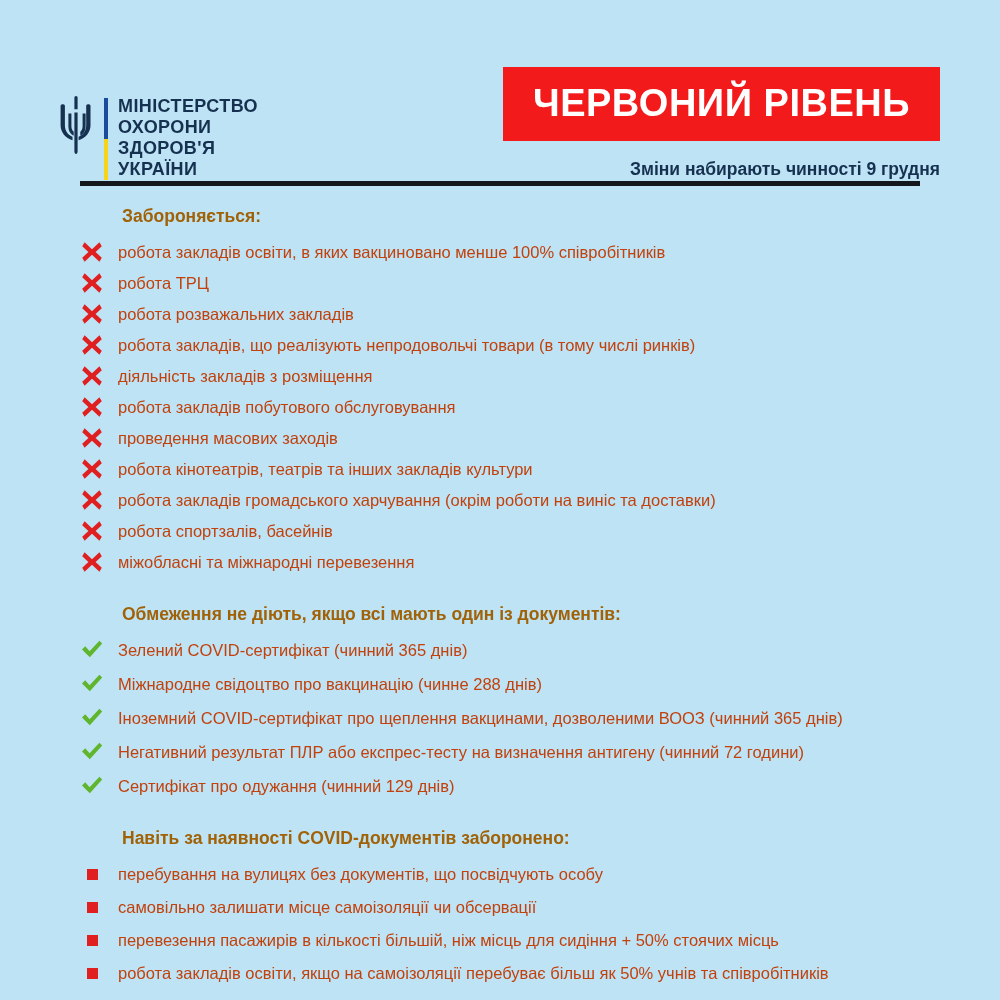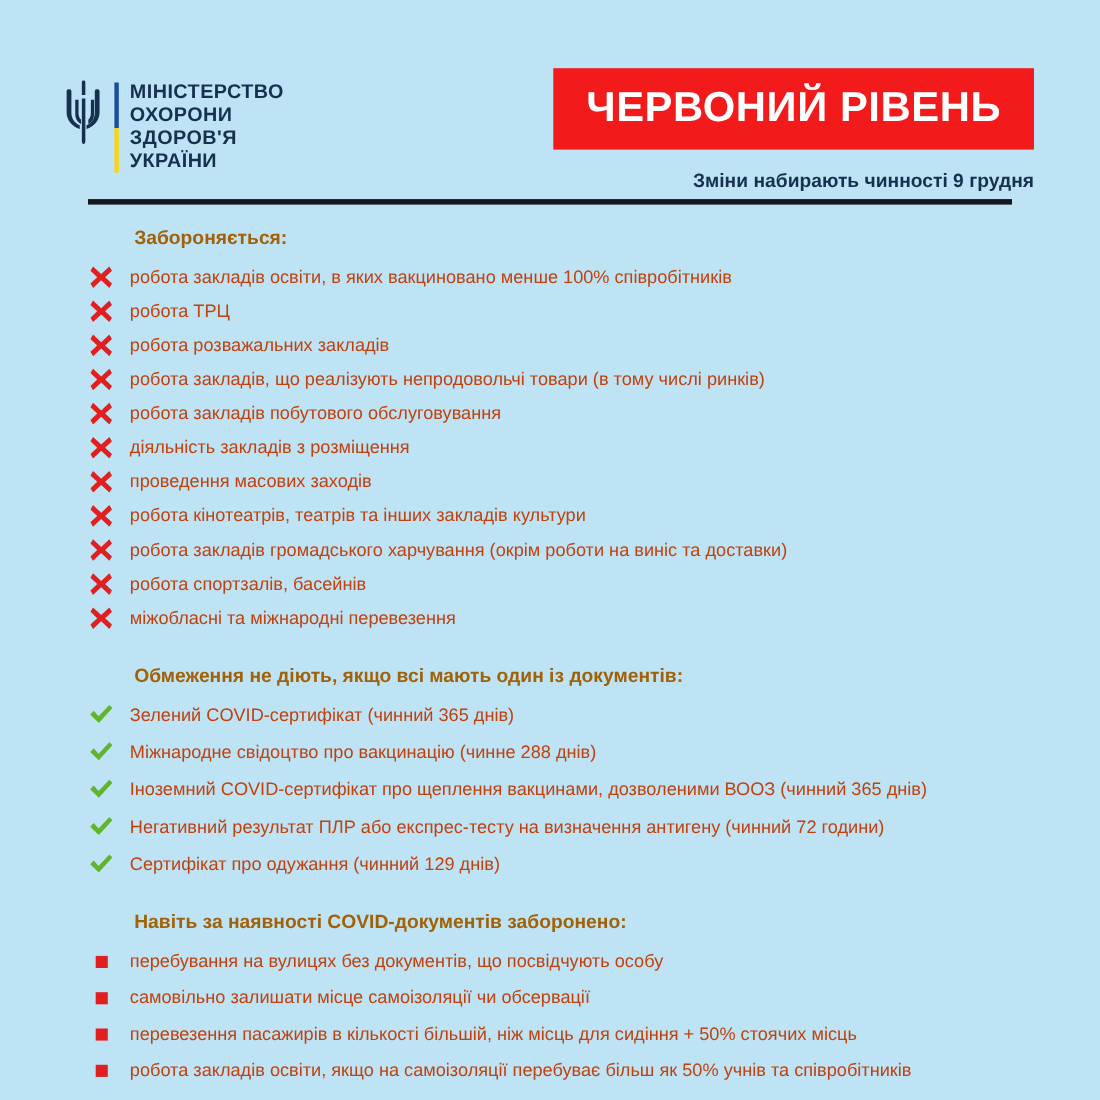--- a/index.html
+++ b/index.html
@@ -21,21 +21,21 @@
     height: 1000px;
     background: #bde3f5;
   }
 
   
   .header {
     position: relative;
     height: 180px;
     padding: 40px 60px 0 60px;
     display: flex;
-    align-items: center;
+    align-items: flex-end;
     justify-content: space-between;
   }
   .logo-block {
     display: flex;
     align-items: flex-start;
     gap: 10px;
     padding-top: 10px;
   }
   .trident {
     width: 34px;
@@ -217,29 +217,29 @@
               </svg>
           </span>
           <span class="itxt">робота закладів, що реалізують непродовольчі товари (в тому числі ринків)</span>
         </li>
         <li>
           <span class="marker">
             <svg class="ico-cross" viewBox="0 0 20 20">
                 <path d="M2.6 0.2 L10 7.2 L17.4 0.2 L19.8 4.2 L13.6 10 L19.8 15.8 L17.4 19.8 L10 12.8 L2.6 19.8 L0.2 15.8 L6.4 10 L0.2 4.2 Z" fill="#e02020"></path>
               </svg>
           </span>
+          <span class="itxt">діяльність закладів з розміщення</span>
+        </li>
+        <li>
+          <span class="marker">
+            <svg class="ico-cross" viewBox="0 0 20 20">
+                <path d="M2.6 0.2 L10 7.2 L17.4 0.2 L19.8 4.2 L13.6 10 L19.8 15.8 L17.4 19.8 L10 12.8 L2.6 19.8 L0.2 15.8 L6.4 10 L0.2 4.2 Z" fill="#e02020"></path>
+              </svg>
+          </span>
           <span class="itxt">робота закладів побутового обслуговування</span>
-        </li>
-        <li>
-          <span class="marker">
-            <svg class="ico-cross" viewBox="0 0 20 20">
-                <path d="M2.6 0.2 L10 7.2 L17.4 0.2 L19.8 4.2 L13.6 10 L19.8 15.8 L17.4 19.8 L10 12.8 L2.6 19.8 L0.2 15.8 L6.4 10 L0.2 4.2 Z" fill="#e02020"></path>
-              </svg>
-          </span>
-          <span class="itxt">діяльність закладів з розміщення</span>
         </li>
         <li>
           <span class="marker">
             <svg class="ico-cross" viewBox="0 0 20 20">
                 <path d="M2.6 0.2 L10 7.2 L17.4 0.2 L19.8 4.2 L13.6 10 L19.8 15.8 L17.4 19.8 L10 12.8 L2.6 19.8 L0.2 15.8 L6.4 10 L0.2 4.2 Z" fill="#e02020"></path>
               </svg>
           </span>
           <span class="itxt">проведення масових заходів</span>
         </li>
         <li>

